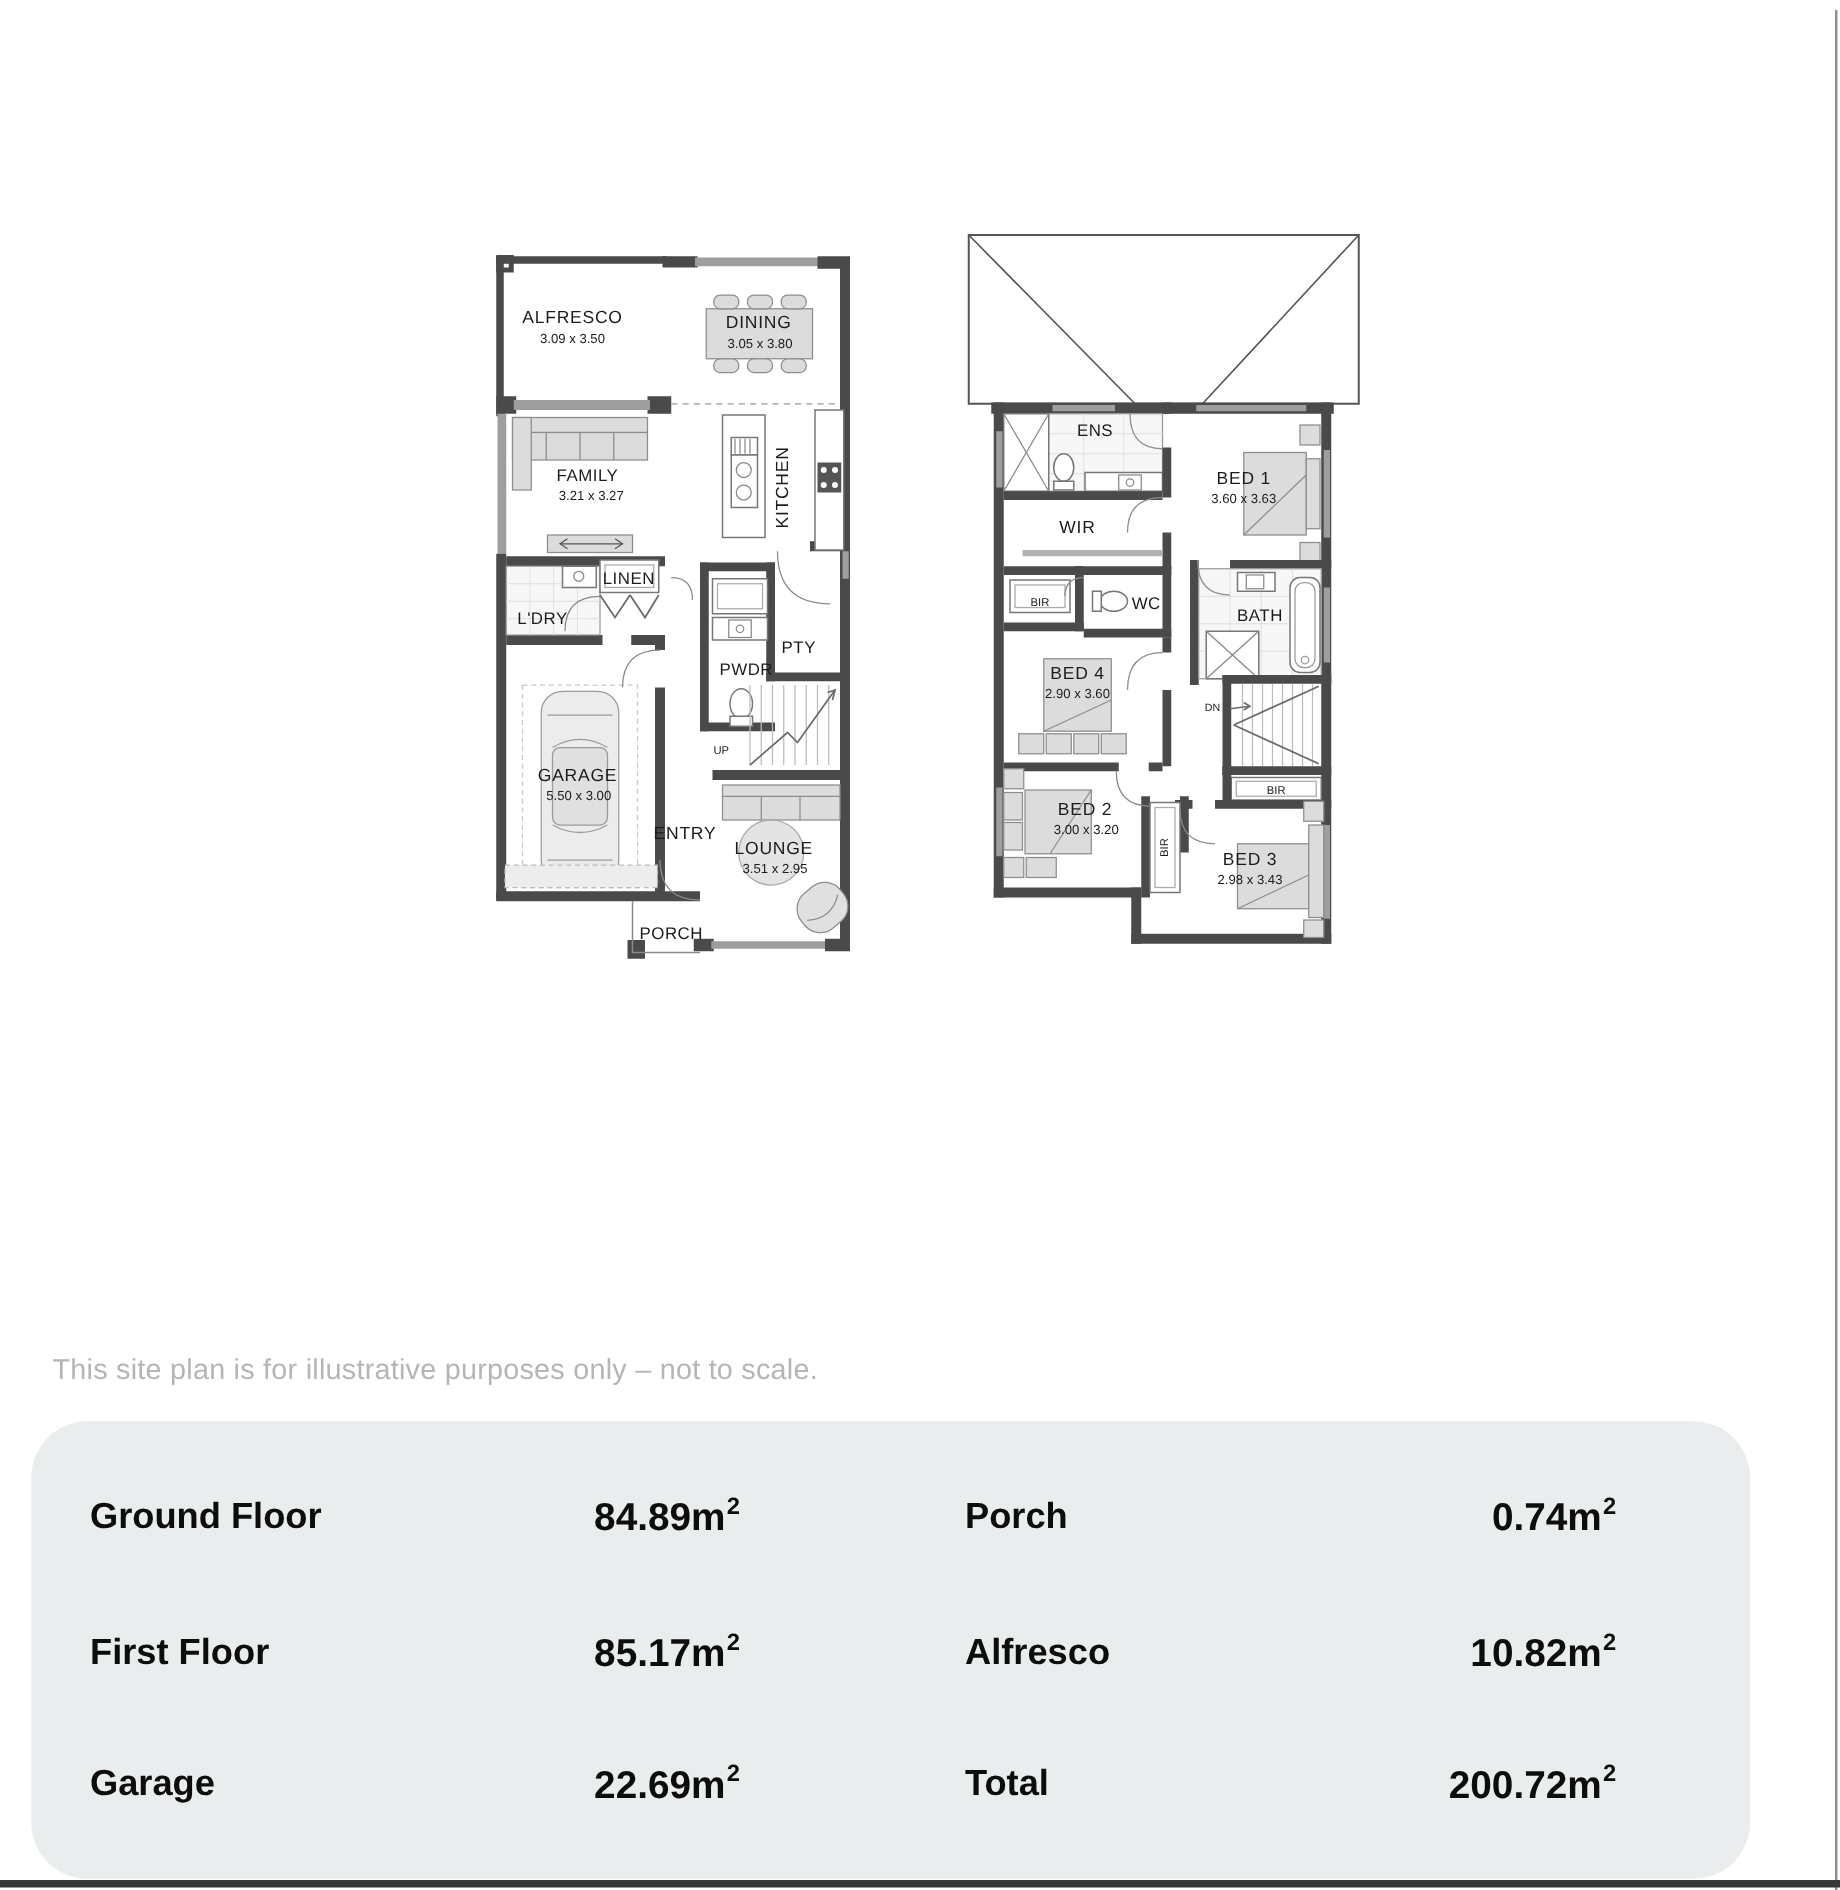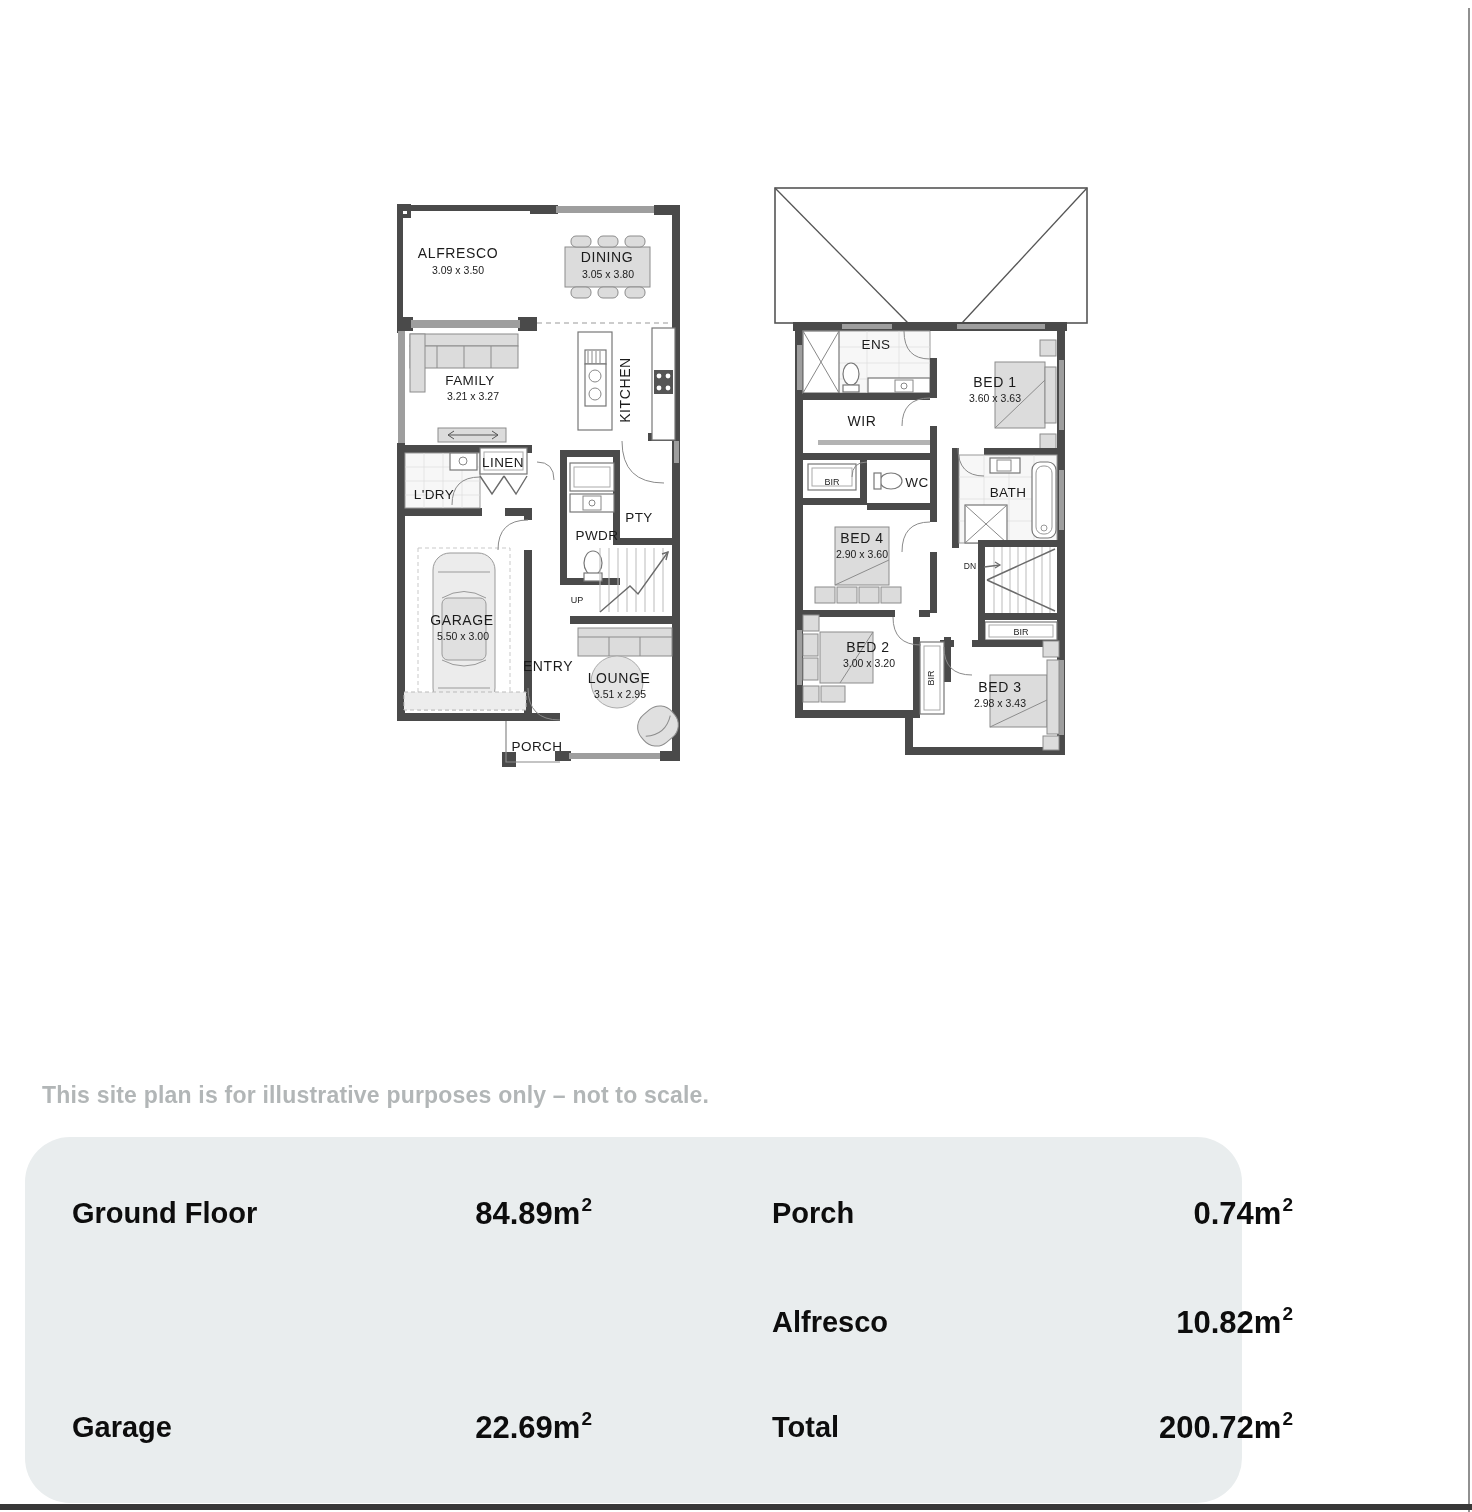--- a/index.html
+++ b/index.html
@@ -29,27 +29,26 @@
   .rname{font-size:13.5px;letter-spacing:.4px;}
   .rbig{font-size:14px;letter-spacing:.6px;}
   .rdim{font-size:10.5px;fill:#2e2e2e;}
   .rsmall{font-size:9px;}
   .rtiny{font-size:8.5px;}
 
   
   .disclaimer{
     position:absolute;left:42px;top:1082px;font-size:23px;color:#b2b6b7;
     letter-spacing:.2px;
-    font-weight:bold;
   }
 
   
   .area-panel{
-    position:absolute;left:25px;top:1137px;width:1217px;height:366px;
-    background:#e9edee;border-radius:45px;
+    position:absolute;left:25px;top:1137px;width:1330px;height:366px;
+    background:#e9edee;border-radius:45px;padding-left:45px;
   }
   .area-col{position:absolute;top:0;height:100%;}
   .area-col.left{left:47px;width:520px;}
   .area-col.right{left:747px;width:521px;}
   .area-row{position:absolute;left:0;right:0;display:flex;justify-content:space-between;align-items:flex-start;}
   .area-row.r1{top:60px;}
   .area-row.r2{top:169px;}
   .area-row.r3{top:274px;}
   .area-label{font-size:29px;font-weight:bold;color:#0d0d0d;line-height:1.15;}
   .area-value{font-size:31px;color:#0d0d0d;line-height:1.1;white-space:nowrap;font-weight:bold;}
@@ -427,20 +426,24 @@
 </svg>
 
 <div class="disclaimer">This site plan is for illustrative purposes only – not to scale.</div>
 
 <div class="area-panel">
   <div class="area-col left">
     <div class="area-row r1">
       <span class="area-label">Ground Floor</span>
       <span class="area-value"><span>84.89</span><span>m</span><sup>2</sup></span>
     </div>
+    <div class="area-row r2">
+      <span class="area-label">First Floor</span>
+      <span class="area-value"><span>85.17</span><span>m</span><sup>2</sup></span>
+    </div>
     <div class="area-row r3">
       <span class="area-label">Garage</span>
       <span class="area-value"><span>22.69</span><span>m</span><sup>2</sup></span>
     </div>
   </div>
   <div class="area-col right">
     <div class="area-row r1">
       <span class="area-label">Porch</span>
       <span class="area-value"><span>0.74</span><span>m</span><sup>2</sup></span>
     </div>

